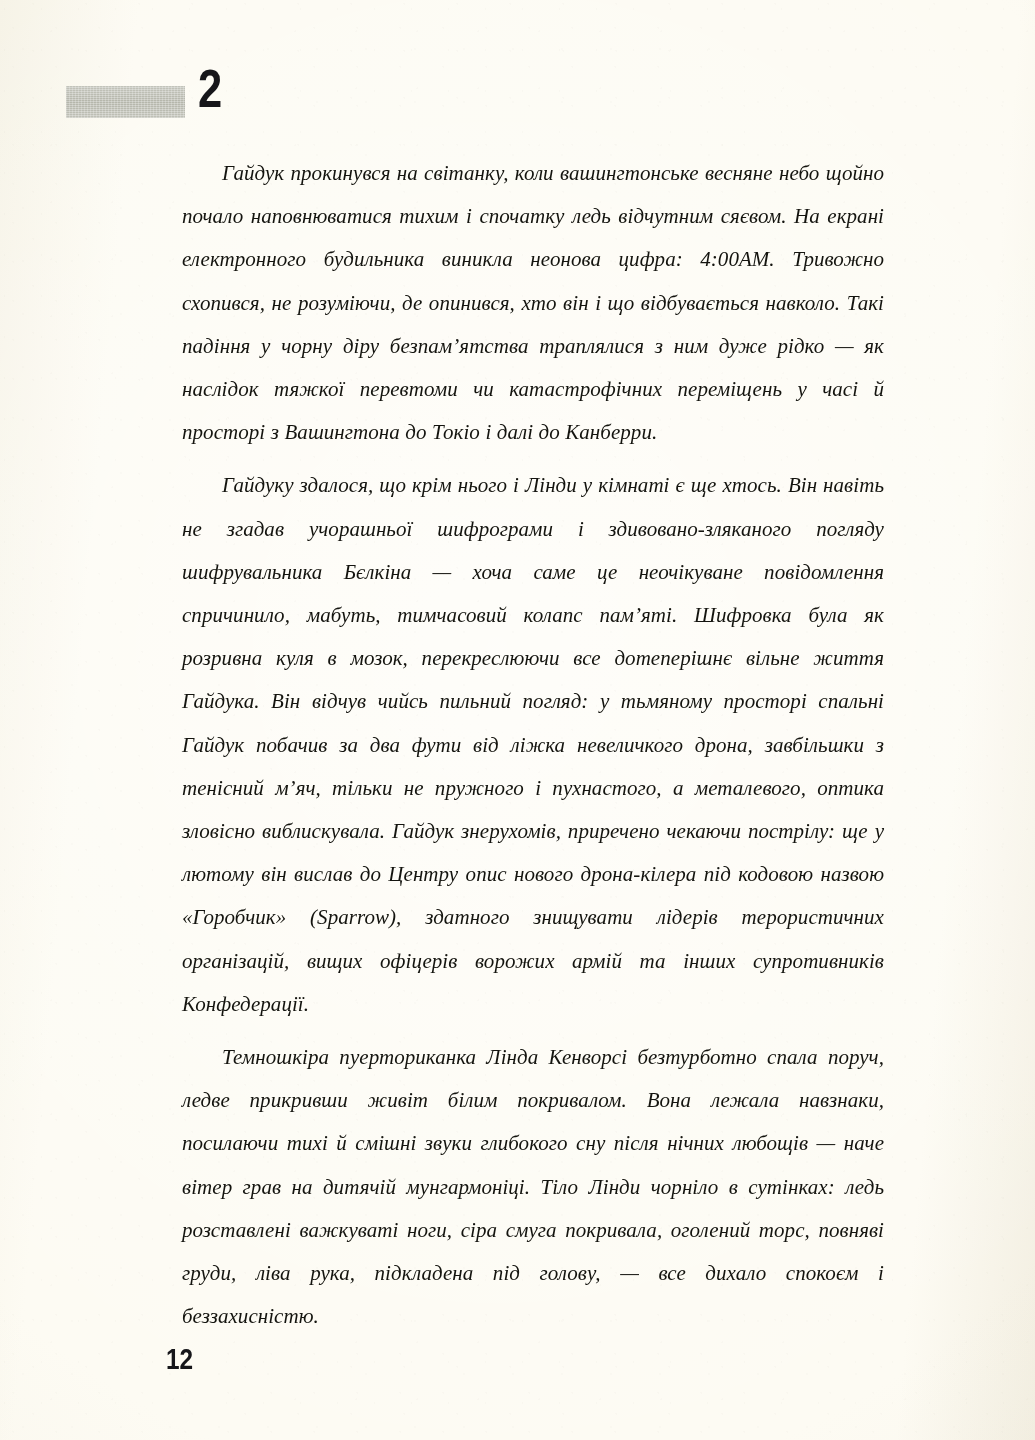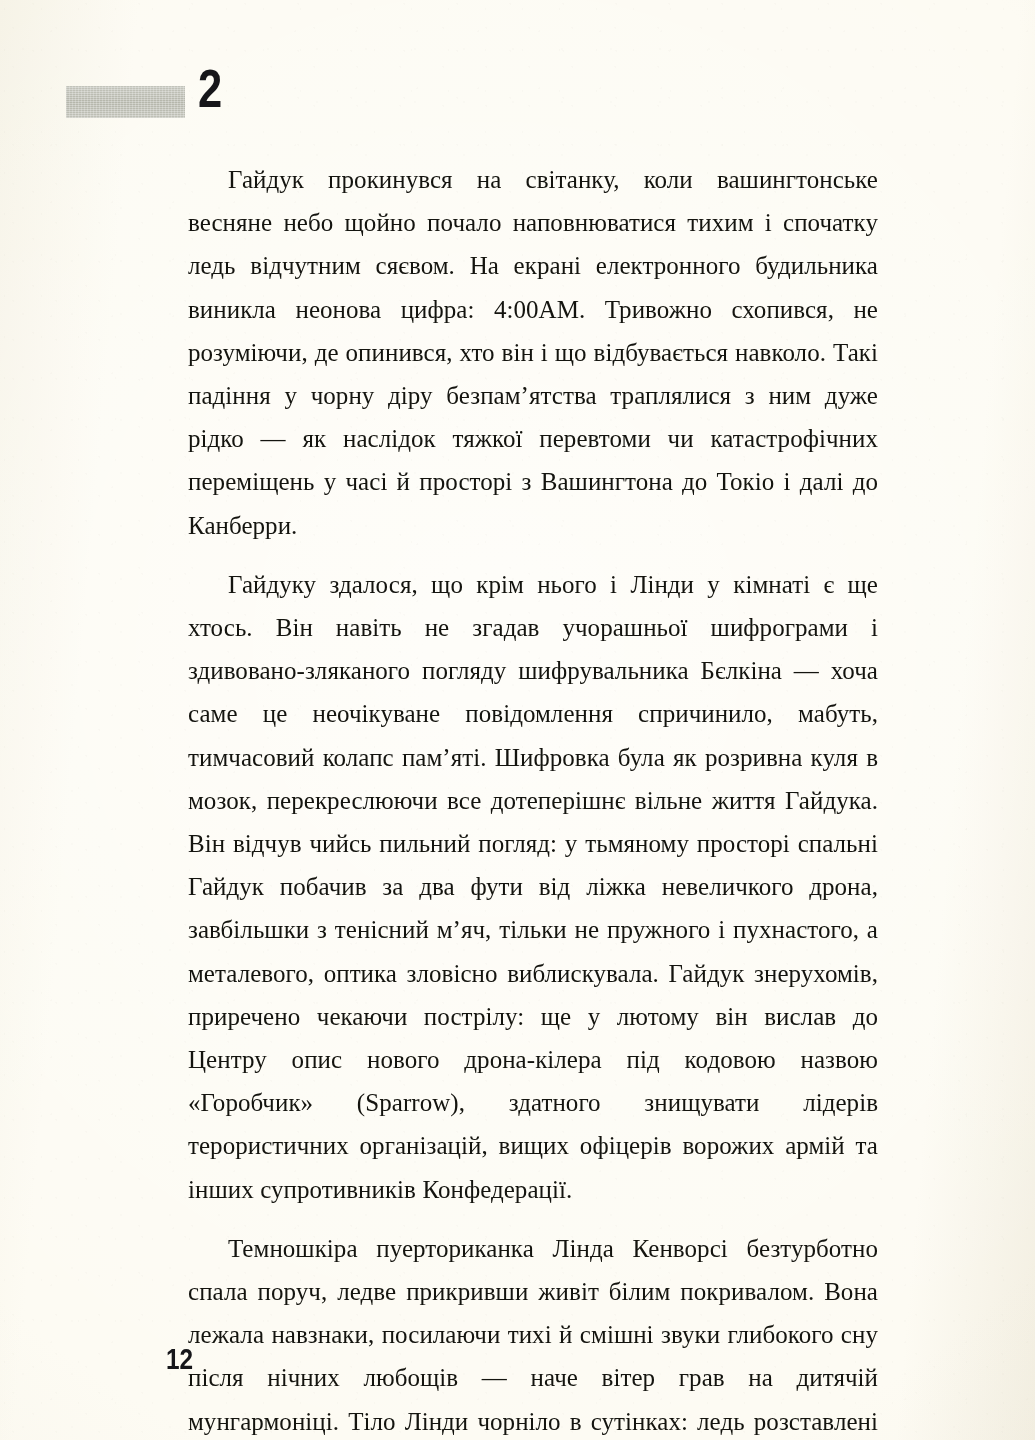--- a/index.html
+++ b/index.html
@@ -76,29 +76,30 @@
   }
 
   
   .text-column {
     position: absolute;
     left: 172px;
     top: 142px;
     width: 722px;
   }
   .para {
-    margin: 16px;
+    margin: 10px;
     text-indent: 40px;
     text-align: justify;
-    font-size: 25px;
+    font-size: 21px;
     line-height: 43.2px;
     color: #14140f;
     font-family: "Liberation Serif", "DejaVu Serif", serif;
     letter-spacing: 0.05px;
     word-spacing: 0.2px;
+    font-style: italic;
     -webkit-font-smoothing: antialiased;
   }
   .para + .para { margin-top: 0; }
 
   
   .folio {
     position: absolute;
     left: 166px;
     top: 1345px;
     font-family: "Liberation Sans Narrow", "Liberation Sans", "DejaVu Sans", sans-serif;

